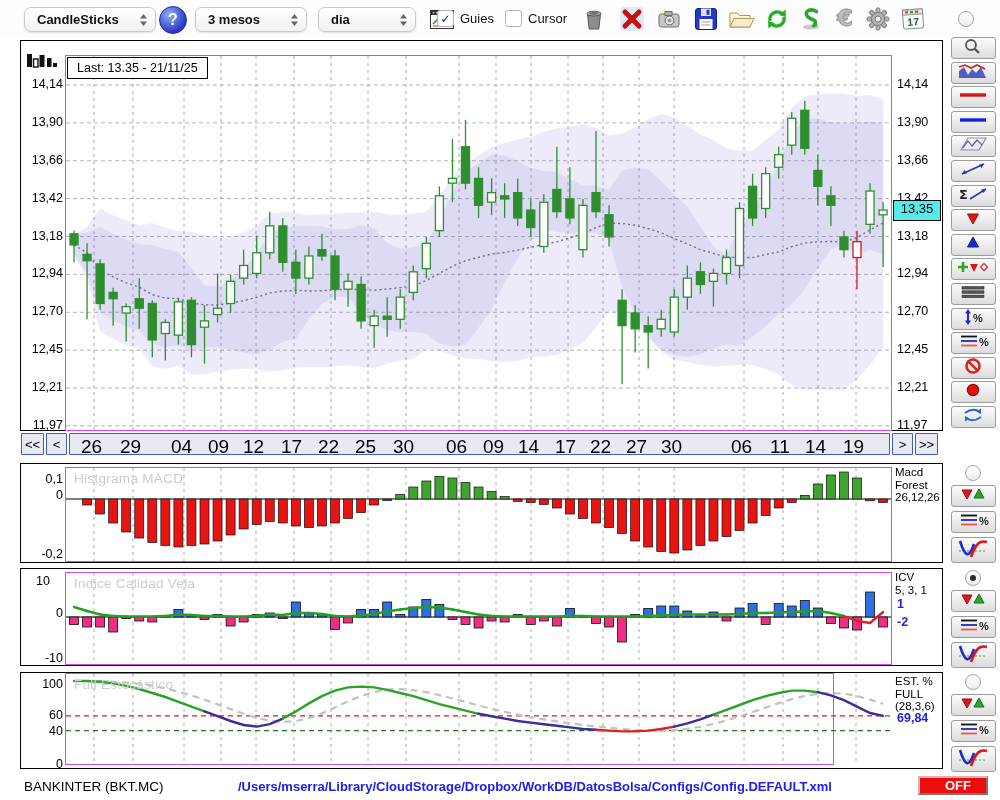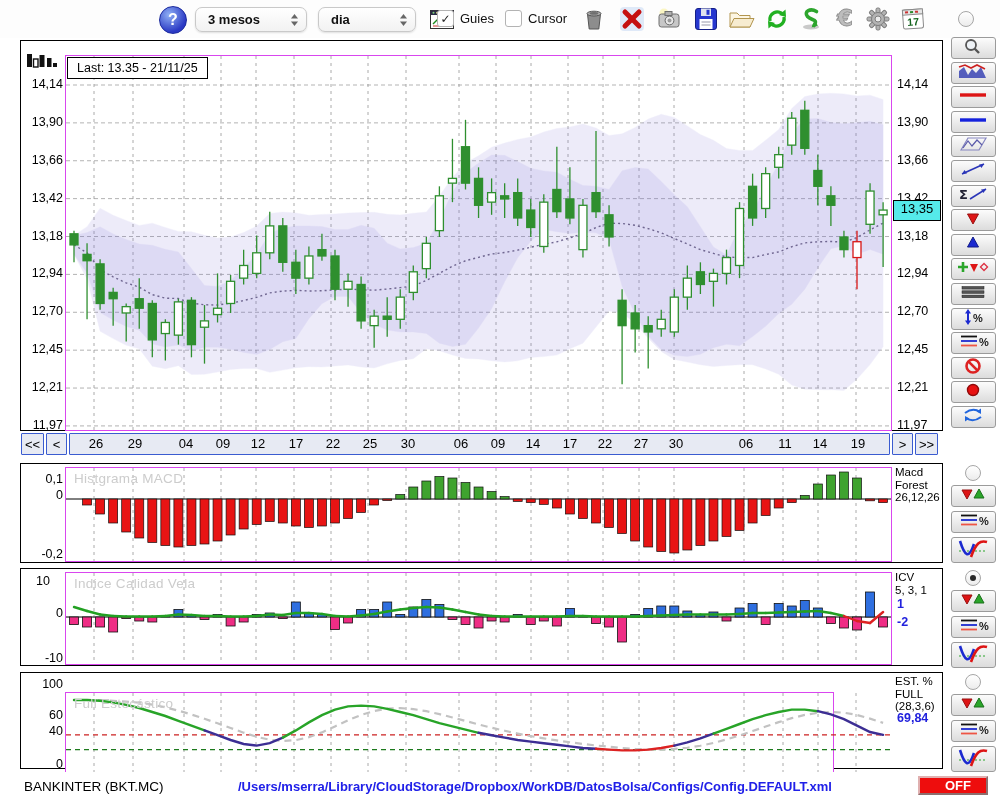--- a/index.html
+++ b/index.html
@@ -33,41 +33,50 @@
   .wmark{position:absolute;left:8px;top:3px;font-size:13.5px;color:#ccc;letter-spacing:.3px;pointer-events:none}
   .rtxt{position:absolute;left:874px;top:2px;font-size:11.5px;line-height:12.5px;color:#000}
   .bluetxt{position:absolute;left:876px;font-size:12.5px;font-weight:700;color:#2222dd}
   .lastbox{position:absolute;border:1px solid #000;background:#fff;font-size:12.5px;
            display:flex;align-items:center;padding:0 9px;height:20px}
   .tag{position:absolute;border:1px solid #000;font-size:13px;display:flex;align-items:flex-start;
        justify-content:center;font-weight:400}
   
   .nav{position:absolute;display:flex;align-items:center;justify-content:center;
        background:#e7eaf3;border:1px solid #3a5bd0;box-sizing:border-box;font-size:13px;color:#000;border-radius:1px}
-  .navlab{position:absolute;top:2px;font-size:13px;color:#000;width:30px;text-align:center}
+  .navlab{position:absolute;top:2px;font-size:19px;color:#000;width:30px;text-align:left}
   
   .tool{width:45px;height:22px;background:linear-gradient(#fcfcfc,#dcdcdc);
         border:1px solid #9b9b9b;border-radius:3px;display:flex;align-items:center;
         justify-content:center;box-sizing:border-box}
   .sidecol{position:absolute;left:948px;top:37px;width:50px;display:flex;flex-direction:column;
            gap:2.6px;align-items:center}
   .sgroup{position:absolute;left:948px;width:50px;display:flex;flex-direction:column;gap:4px;align-items:center}
   
   .status{position:absolute;left:0;top:772px;width:1000px;height:28px;background:#fff}
   .sym{position:absolute;left:24px;top:7px;font-size:13.5px;color:#000}
   .path{position:absolute;left:180px;top:7px;width:710px;text-align:center;font-size:13px;
         font-weight:700;color:#2020e8;white-space:nowrap}
   .off{position:absolute;left:918px;top:4px;width:70px;height:19px;background:#ee0d0d;
        border:2px outset #e0b0b0;color:#fff;font-size:13px;font-weight:700;
        display:flex;align-items:center;padding-left:25px;box-sizing:border-box}
 </style>
 </head>
 <body>
 
 <div class="toolbar">
+  <div class="sel" style="left:24px;width:132px">
+    <span>CandleSticks</span>
+    <span class="chev">
+      <svg width="9" height="14">
+          <polygon points="4.5,1 8,5.5 1,5.5" fill="#666"></polygon>
+          <polygon points="1,8.5 8,8.5 4.5,13" fill="#666"></polygon>
+        </svg>
+    </span>
+  </div>
   <div class="help" style="left:159px">
     <span>?</span>
   </div>
   <div class="sel" style="left:195px;width:112px">
     <span>3 mesos</span>
     <span class="chev">
       <svg width="9" height="14">
           <polygon points="4.5,1 8,5.5 1,5.5" fill="#666"></polygon>
           <polygon points="1,8.5 8,8.5 4.5,13" fill="#666"></polygon>
         </svg>
@@ -699,21 +708,21 @@
   <div class="bluetxt" style="top:46px">-2</div>
 </div>
 
 <div class="box" style="left:20px;top:672px;width:923px;height:97px">
   <div id="stochL">
       <div class="ylab" style="left: 2px; top: 4px;">100</div>
       <div class="ylab" style="left: 2px; top: 35px;">60</div>
       <div class="ylab" style="left: 2px; top: 51px; text-align: right;">40</div>
       <div class="ylab" style="left: 2px; top: 84px;">0</div>
     </div>
-  <div class="plot" style="left:44px;top:19px;width:769px;height:92px">
+  <div class="plot" style="left:44px;top:0;width:769px;height:92px">
     <div class="wmark">Full Estocástico</div>
     <svg id="stochsvg" width="825" height="90">
         <line x1="28" y1="0" x2="28" y2="90" stroke="#9c9c9c" stroke-width="1" stroke-dasharray="3,4" opacity="0.85"></line>
         <line x1="67" y1="0" x2="67" y2="90" stroke="#9c9c9c" stroke-width="1" stroke-dasharray="3,4" opacity="0.85"></line>
         <line x1="118" y1="0" x2="118" y2="90" stroke="#9c9c9c" stroke-width="1" stroke-dasharray="3,4" opacity="0.85"></line>
         <line x1="155" y1="0" x2="155" y2="90" stroke="#9c9c9c" stroke-width="1" stroke-dasharray="3,4" opacity="0.85"></line>
         <line x1="190" y1="0" x2="190" y2="90" stroke="#9c9c9c" stroke-width="1" stroke-dasharray="3,4" opacity="0.85"></line>
         <line x1="228" y1="0" x2="228" y2="90" stroke="#9c9c9c" stroke-width="1" stroke-dasharray="3,4" opacity="0.85"></line>
         <line x1="265" y1="0" x2="265" y2="90" stroke="#9c9c9c" stroke-width="1" stroke-dasharray="3,4" opacity="0.85"></line>
         <line x1="302" y1="0" x2="302" y2="90" stroke="#9c9c9c" stroke-width="1" stroke-dasharray="3,4" opacity="0.85"></line>

